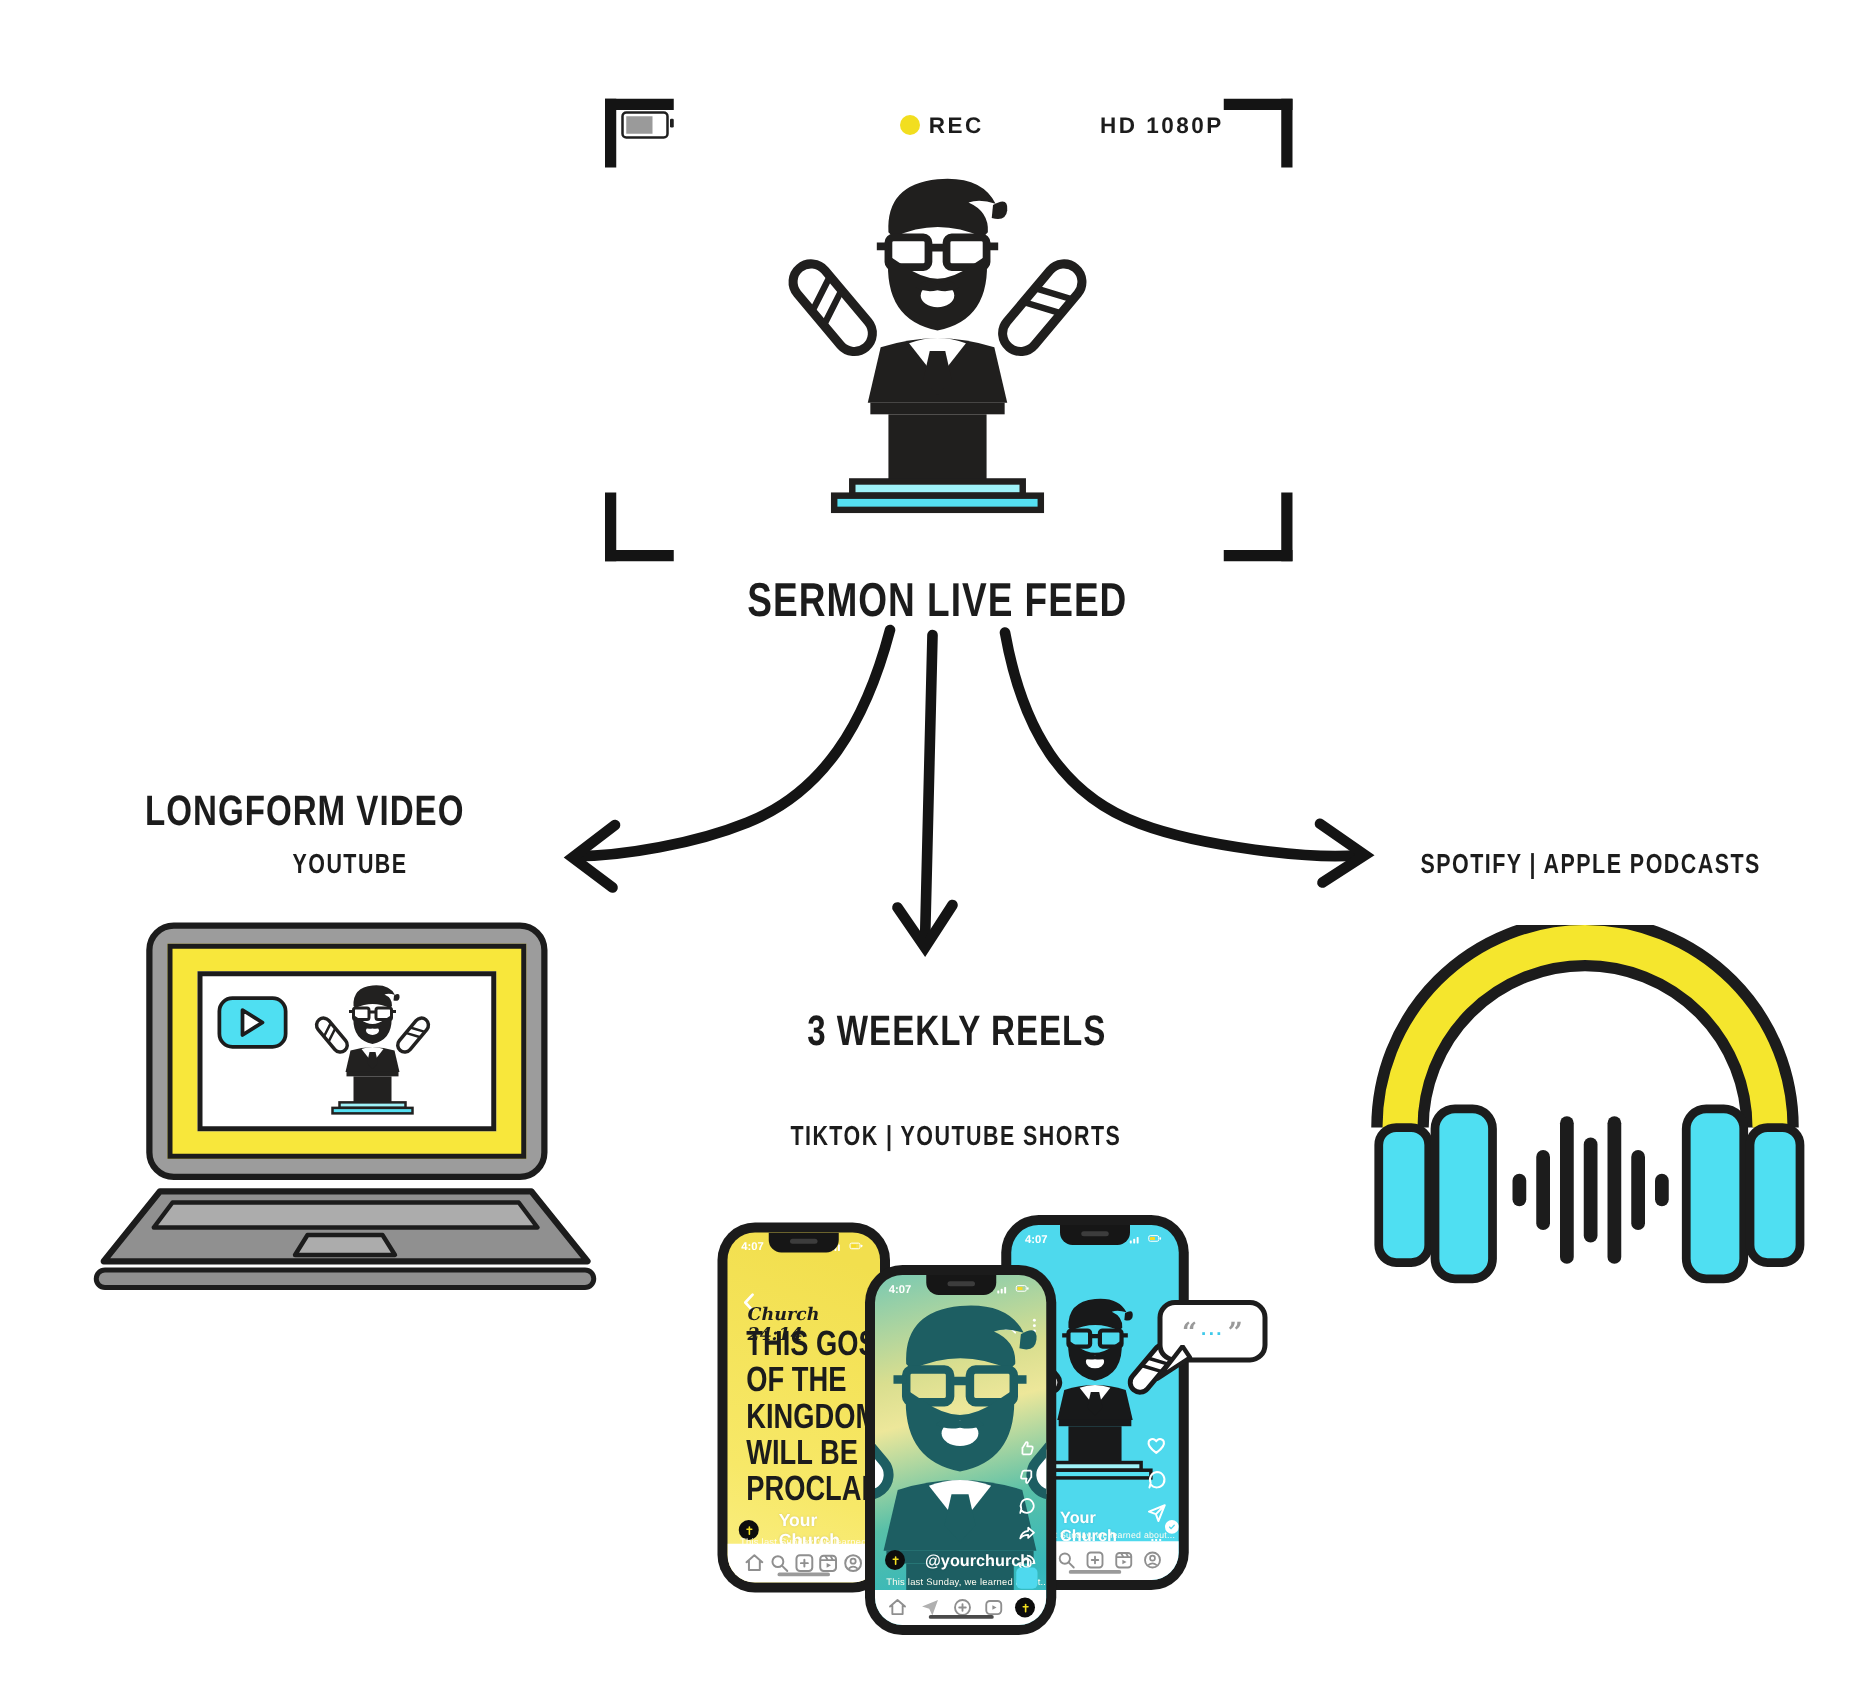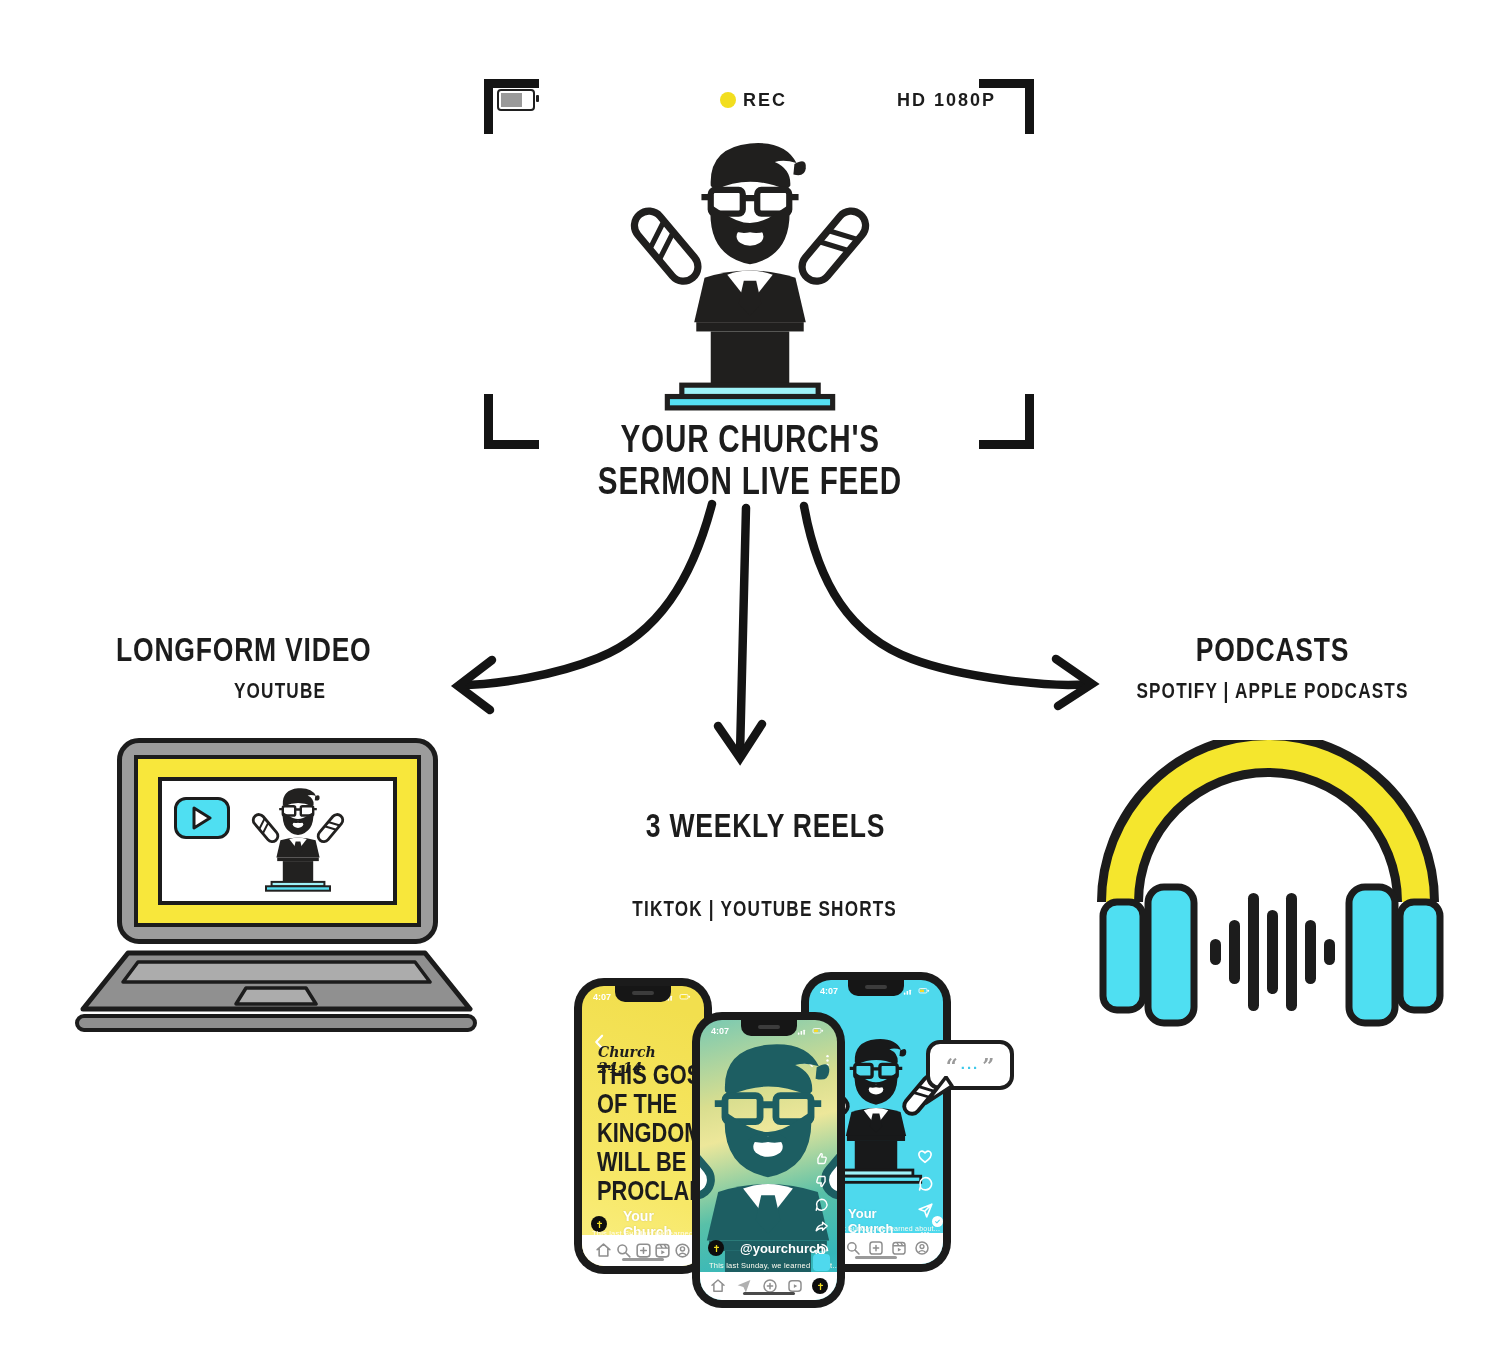--- a/index.html
+++ b/index.html
@@ -192,28 +192,26 @@
   <div class="bracket b-tr abs" style="left:979px;top:79px"></div>
   <div class="bracket b-bl abs" style="left:484px;top:394px"></div>
   <div class="bracket b-br abs" style="left:979px;top:394px"></div>
 
   <div class="vf-batt" style="left:497px;top:89px">
     <span class="fill"></span>
       <span class="nub"></span>
   </div>
   <div class="rec-dot" style="left:720px;top:92px"></div>
   <div class="vf-label" style="left:743px;top:90px">REC</div>
-  <div class="vf-label" style="left:880px;top:90px;width:133px;text-align:center">HD 1080P</div>
+  <div class="vf-label" style="left:880px;top:90px;width:133px;text-align:left">HD 1080P</div>
 
   <svg class="abs" style="left:595px;top:130px;color:#201f1e" width="310" height="281" viewBox="0 0 300 272">
       <use href="#sym-preacher"></use>
     </svg>
 
-  <div class="center-row" style="top:418px">
-    <span class="cond h-big">YOUR CHURCH'S</span></div>
   <div class="center-row" style="top:460px">
     <span class="cond h-big">SERMON LIVE FEED</span></div>
 
   <svg class="arrows" width="700" height="300" viewBox="0 0 700 300" fill="none" stroke="#141414" stroke-width="8.5" stroke-linecap="round">
     <path d="M292 12 C272 88 238 142 178 166 C136 183 78 193 40 193"></path>
     <path d="M72 168 L38 194 L70 218"></path>
     <path d="M326 16 C324 96 322 176 320 262"></path>
     <path d="M298 234 L320 266 L342 232"></path>
     <path d="M384 14 C398 92 430 144 492 167 C540 185 630 196 668 192"></path>
     <path d="M636 167 L672 192 L638 214"></path>
@@ -245,22 +243,20 @@
       <path d="M168 38 L228 38 L238 54 L158 54 Z" fill="#ACACAC" stroke="#1c1c1c" stroke-width="3.5" stroke-linejoin="round"></path>
     </svg>
     <div class="lap-slab"></div>
   </div>
 
   <div class="abs" style="left:565px;top:806px;width:400px;text-align:center">
     <span class="cond h-mid">3 WEEKLY REELS</span></div>
   <div class="abs" style="left:565px;top:896px;width:400px;text-align:center">
     <span class="cond h-sub">TIKTOK  |  YOUTUBE SHORTS</span></div>
 
-  <div class="abs" style="left:1072px;top:630px;width:400px;text-align:center">
-    <span class="cond h-mid">PODCASTS</span></div>
   <div class="abs" style="left:1072px;top:678px;width:400px;text-align:center">
     <span class="cond h-sub">SPOTIFY  |  APPLE PODCASTS</span></div>
 
   <svg class="abs" style="left:1095px;top:740px" width="352" height="292" viewBox="0 0 352 292">
     <path d="M25 162 A148 148 0 0 1 321 162" fill="none" stroke="#1c1c1c" stroke-width="46"></path>
     <path d="M25 162 A148 148 0 0 1 321 162" fill="none" stroke="#F5E62D" stroke-width="28"></path>
     <rect x="8" y="162" width="40" height="108" rx="14" fill="#4FDFF2" stroke="#1c1c1c" stroke-width="7"></rect>
     <rect x="53" y="147" width="46" height="136" rx="16" fill="#4FDFF2" stroke="#1c1c1c" stroke-width="7"></rect>
     <rect x="254" y="147" width="46" height="136" rx="16" fill="#4FDFF2" stroke="#1c1c1c" stroke-width="7"></rect>
     <rect x="305" y="162" width="40" height="108" rx="14" fill="#4FDFF2" stroke="#1c1c1c" stroke-width="7"></rect>

